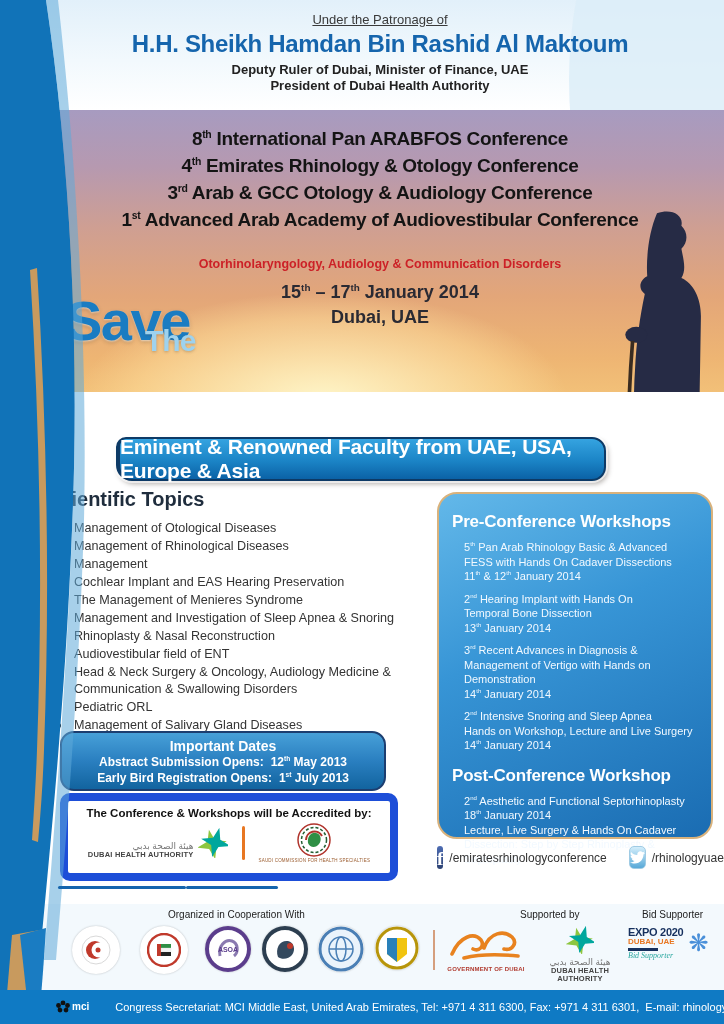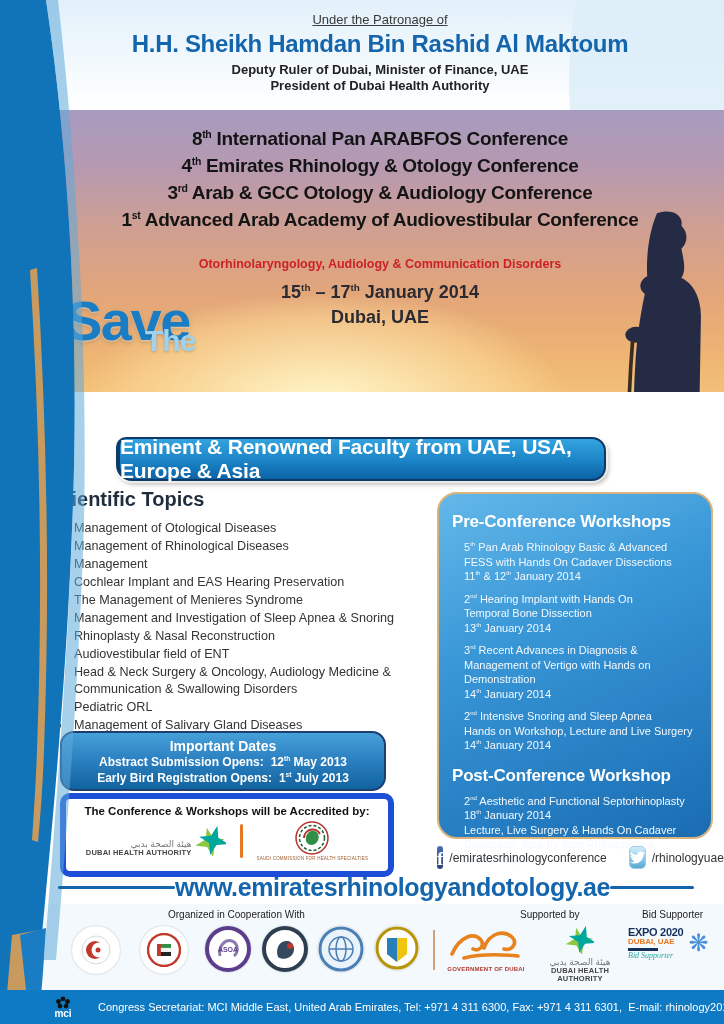--- a/index.html
+++ b/index.html
@@ -74,21 +74,21 @@
     position:absolute;left:60px;top:731px;width:322px;height:56px;z-index:4;
     background:linear-gradient(180deg,#47a0d8 0%,#2a7fc0 50%,#12649f 100%);
     border:2px solid #1c3e70;border-radius:14px;color:#fff;text-align:center;
   }
   .important-title{font-size:14px;font-weight:bold;margin-top:5px;}
   .important-row{font-size:12px;font-weight:bold;line-height:16px;}
   .important-row .lbl{margin-right:7px;}
 
   .accred-box{
     position:absolute;left:60px;top:793px;width:322px;height:72px;z-index:4;
-    background:#fff;border:6px solid #1d4ed8;border-radius:10px;text-align:center;
+    background:#fff;border:8px solid #1d4ed8;border-radius:10px;text-align:center;
   }
   .accred-title{font-size:11.5px;font-weight:bold;color:#111;margin-top:6px;}
   .accred-logos{display:flex;align-items:center;justify-content:center;gap:14px;margin-top:4px;}
   .dha-logo{display:flex;align-items:flex-end;gap:4px;}
   .dha-texts{text-align:right;line-height:1;}
   .dha-ar{font-size:9px;color:#777;}
   .dha-en{font-size:7.5px;font-weight:bold;color:#444;letter-spacing:.2px;}
   .accred-divider{width:3px;height:34px;background:#e87722;border-radius:2px;}
   .saudi-logo{display:flex;flex-direction:column;align-items:center;}
   .saudi-caption{font-size:4.5px;color:#9a5b2d;letter-spacing:.2px;margin-top:1px;}
@@ -140,21 +140,21 @@
   .expo-texts{line-height:1.1;text-align:left;}
   .expo-1{font-size:11px;font-weight:800;color:#16305e;letter-spacing:-.3px;}
   .expo-2{font-size:8px;font-weight:bold;color:#e87722;}
   .expo-bar{width:30px;height:3px;background:#16305e;margin:1px 0;}
   .expo-script{font-size:8px;color:#2ba8a0;font-style:italic;font-family:"Liberation Serif",serif;}
   .expo-flake{font-size:24px;color:#4a90d9;line-height:1;}
 
   
   .footer{position:absolute;left:0;top:990px;width:724px;height:34px;background:#0f7ac4;z-index:7;
     display:flex;align-items:center;}
-  .mci-logo{margin-left:54px;display:flex;flex-direction:column;align-items:center;line-height:1;}
+  .mci-logo{margin-left:54px;display:flex;flex-direction:row;align-items:center;line-height:1;}
   .mci-word{color:#fff;font-weight:bold;font-size:10px;margin-top:-1px;}
   .footer-text{color:#fff;font-size:11px;margin-left:26px;white-space:pre;}
 </style>
 </head>
 <body>
 
 <div id="poster">
 
   <svg class="swoosh" viewBox="0 0 95 1024" preserveAspectRatio="none">
     <path d="M0,0 L46,0 C70,160 80,350 72,530 C64,730 46,880 34,1024 L0,1024 Z" fill="#1173b8"></path>
@@ -283,21 +283,20 @@
     <div class="tw-icon">
       <svg width="15" height="13" viewBox="0 0 24 20">
           <path fill="#fff" d="M24 2.3c-.9.4-1.8.7-2.8.8 1-.6 1.8-1.6 2.1-2.7-.9.6-2 1-3.1 1.2C19.3.6 18 0 16.6 0c-2.7 0-4.9 2.2-4.9 4.9 0 .4 0 .8.1 1.1C7.7 5.8 4.1 3.9 1.7 1c-.4.7-.7 1.6-.7 2.5 0 1.7.9 3.2 2.2 4.1-.8 0-1.6-.2-2.2-.6v.1c0 2.4 1.7 4.4 3.9 4.8-.4.1-.8.2-1.3.2-.3 0-.6 0-.9-.1.6 2 2.4 3.4 4.6 3.4-1.7 1.3-3.8 2.1-6.1 2.1H0c2.2 1.4 4.8 2.2 7.5 2.2 9.1 0 14-7.5 14-14v-.6c1-.7 1.8-1.6 2.5-2.6z"></path>
         </svg>
     </div>
     <span class="social-handle">/rhinologyuae</span>
   </div>
 
   <div class="website-row">
     <div class="site-line left"></div>
-    <div class="website-url">www.emiratesrhinologyandotology.ae</div>
     <div class="site-line right"></div>
   </div>
 
   <div class="partners">
     <span class="partner-label lbl-coop">Organized in Cooperation With</span>
     <span class="partner-label lbl-supported">Supported by</span>
     <span class="partner-label lbl-bid">Bid Supporter</span>
 
     <div class="logo circle-logo" style="left:72px;">
       <svg width="30" height="30" viewBox="0 0 30 30">

